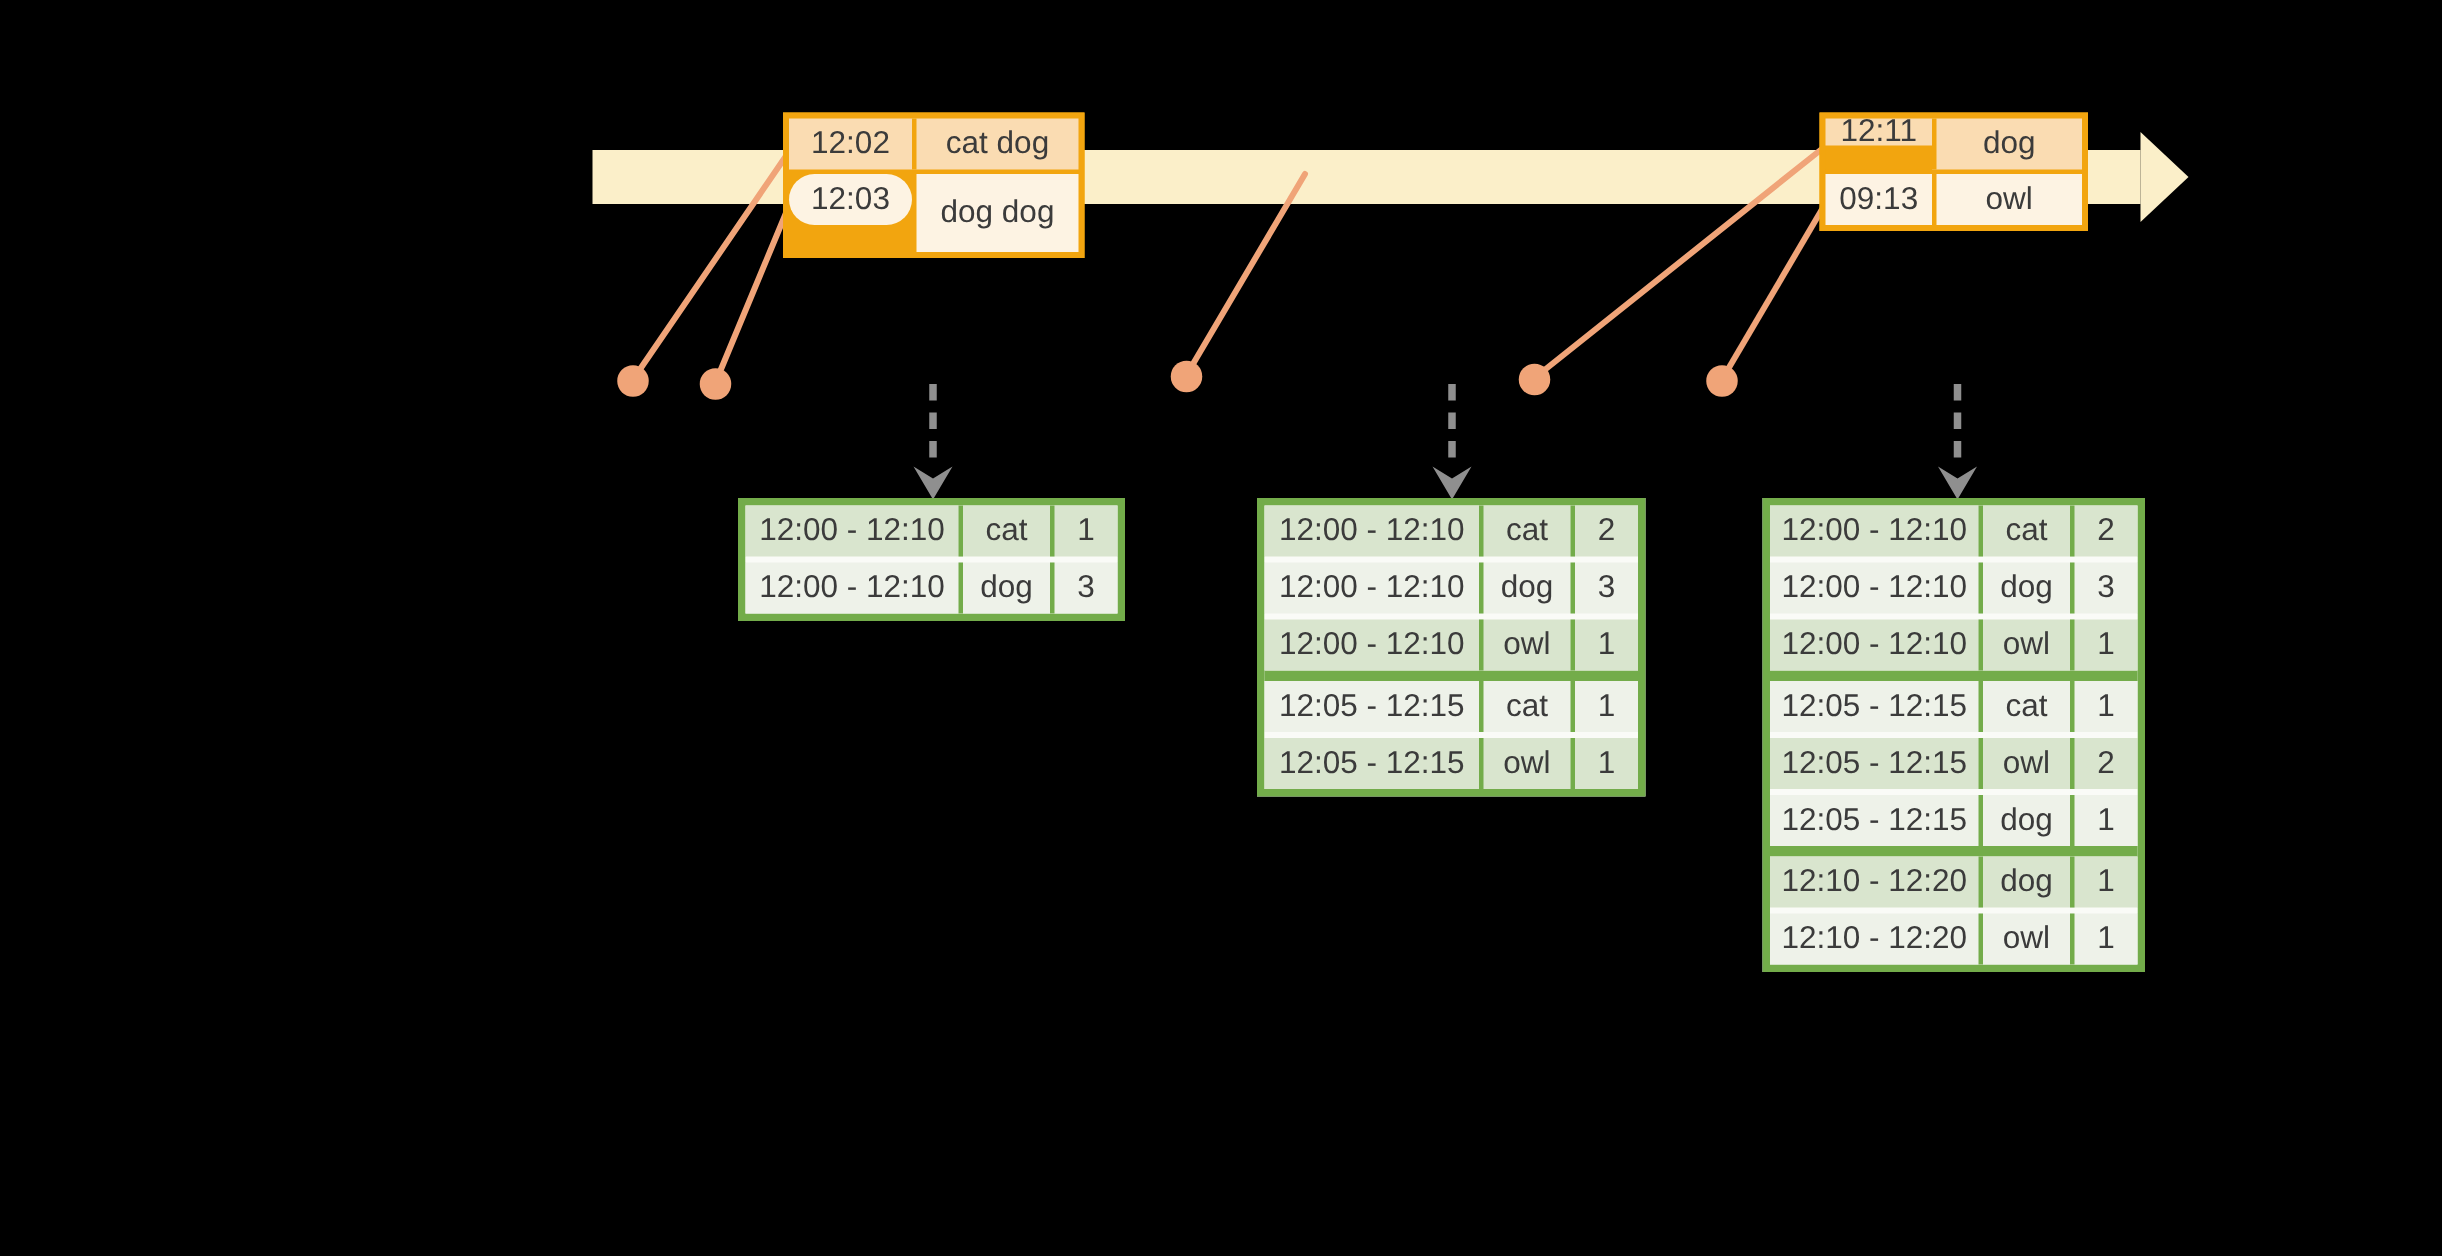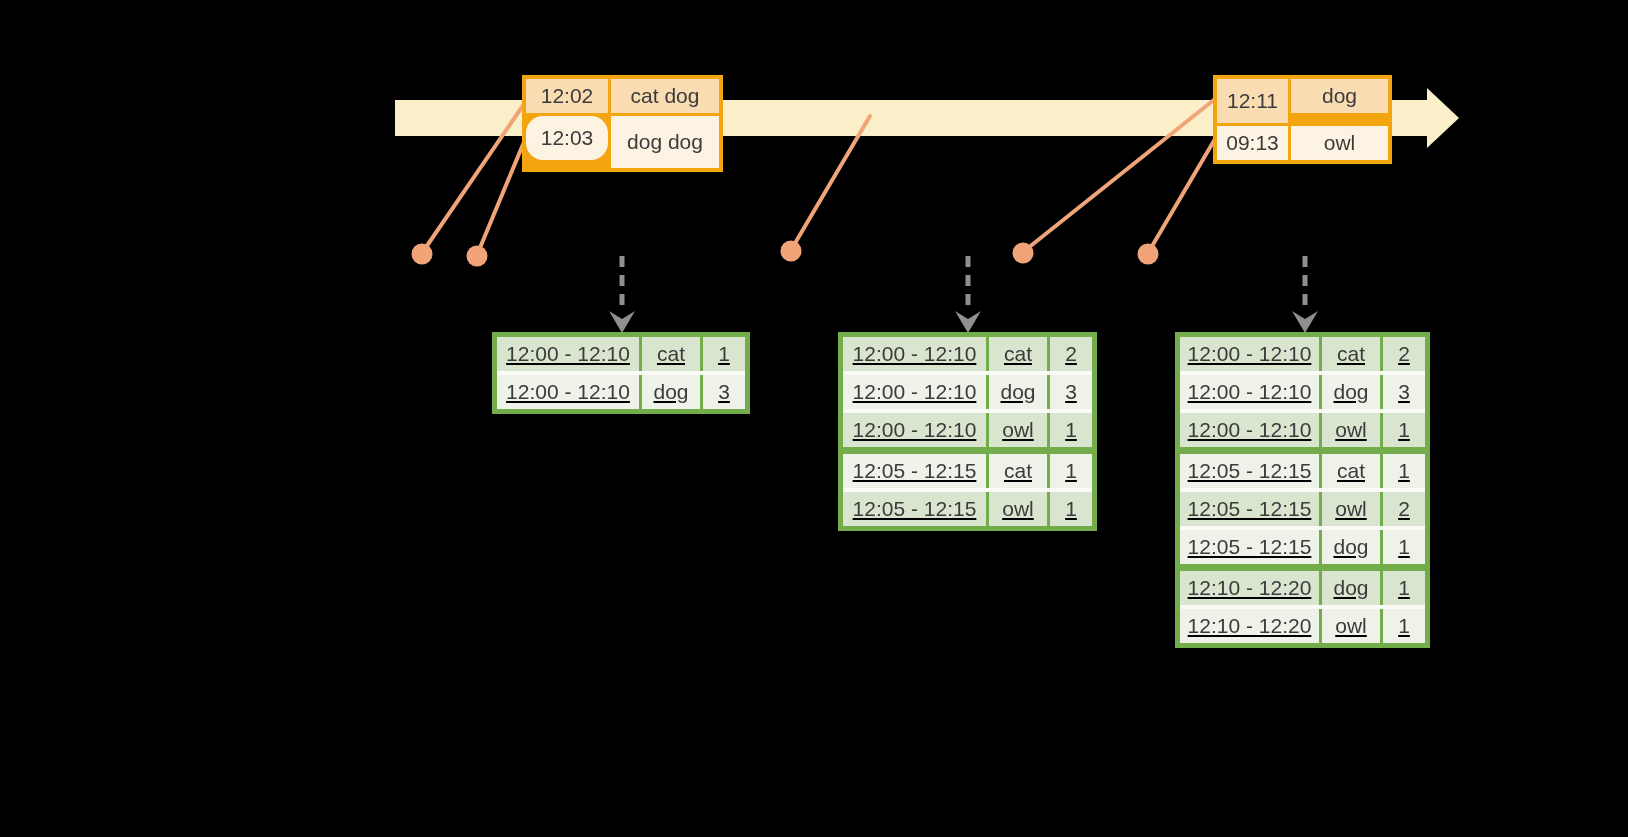--- a/index.html
+++ b/index.html
@@ -9,21 +9,21 @@
   }
   .band{position:absolute;left:395px;top:88px;width:1032px;height:36px;background:var(--band);}
   svg.overlay{position:absolute;left:0;top:0;pointer-events:none;}
   svg .bandhead{fill:var(--band);}
   svg .salmon{stroke:var(--salmon);stroke-width:4;stroke-linecap:round;}
   svg .dot{fill:var(--salmon);}
   svg .dash{stroke:var(--gray);stroke-width:5;stroke-dasharray:11 8;}
   svg .chev{fill:var(--gray);}
 
   .etable{position:absolute;border:4px solid var(--gold);background:var(--gold);}
-  .gtable{position:absolute;border:5px solid var(--green);background:var(--seplight);text-decoration:underline;}
+  .gtable{position:absolute;border:5px solid var(--green);background:var(--seplight);}
   .trow{display:flex;}
   .tcell{display:flex;align-items:center;justify-content:center;
          font-size:21px;color:var(--ink);white-space:nowrap;}
   .etable .tcell + .tcell{border-left:3px solid var(--gold);}
   .gtable .tcell + .tcell{border-left:3px solid var(--green);}
   .hsep{width:100%;}
   .hsep.gold{height:3px;background:var(--gold);}
   .hsep.thin{height:4px;background:var(--seplight);}
   .hsep.thick{height:7px;background:var(--green);}
   .fill-peach-dark{background:var(--peachdark);}
@@ -62,27 +62,27 @@
     <polygon class="chev" points="1292,299 1305,321 1318,299 1305,307"></polygon>
   </svg>
 
   <div class="etable" style="left:522px;top:63px">
       <div class="trow">
         <div class="tcell fill-peach-dark" style="width: 82px; height: 34px;">12:02</div>
         <div class="tcell fill-peach-dark" style="width: 108px; height: 34px;">cat dog</div>
       </div>
       <div class="hsep gold"></div>
       <div class="trow">
-        <div class="tcell fill-peach-light" style="width: 82px; height: 44px; border-radius: 17px;">12:03</div>
+        <div class="tcell fill-peach-light" style="width: 82px; height: 34px; border-radius: 17px;">12:03</div>
         <div class="tcell fill-peach-light" style="width: 108px; height: 52px;">dog dog</div>
       </div>
     </div>
   <div class="etable" style="left:1213px;top:63px">
       <div class="trow">
-        <div class="tcell fill-peach-dark" style="width: 71px; height: 44px;">12:11</div>
+        <div class="tcell fill-peach-dark" style="width: 71px; height: 18px;">12:11</div>
         <div class="tcell fill-peach-dark" style="width: 97px; height: 34px;">dog</div>
       </div>
       <div class="hsep gold"></div>
       <div class="trow">
         <div class="tcell fill-peach-light" style="width: 71px; height: 34px;">09:13</div>
         <div class="tcell fill-peach-light" style="width: 97px; height: 34px;">owl</div>
       </div>
     </div>
 
   <div class="gtable" style="left:492px;top:320px">

